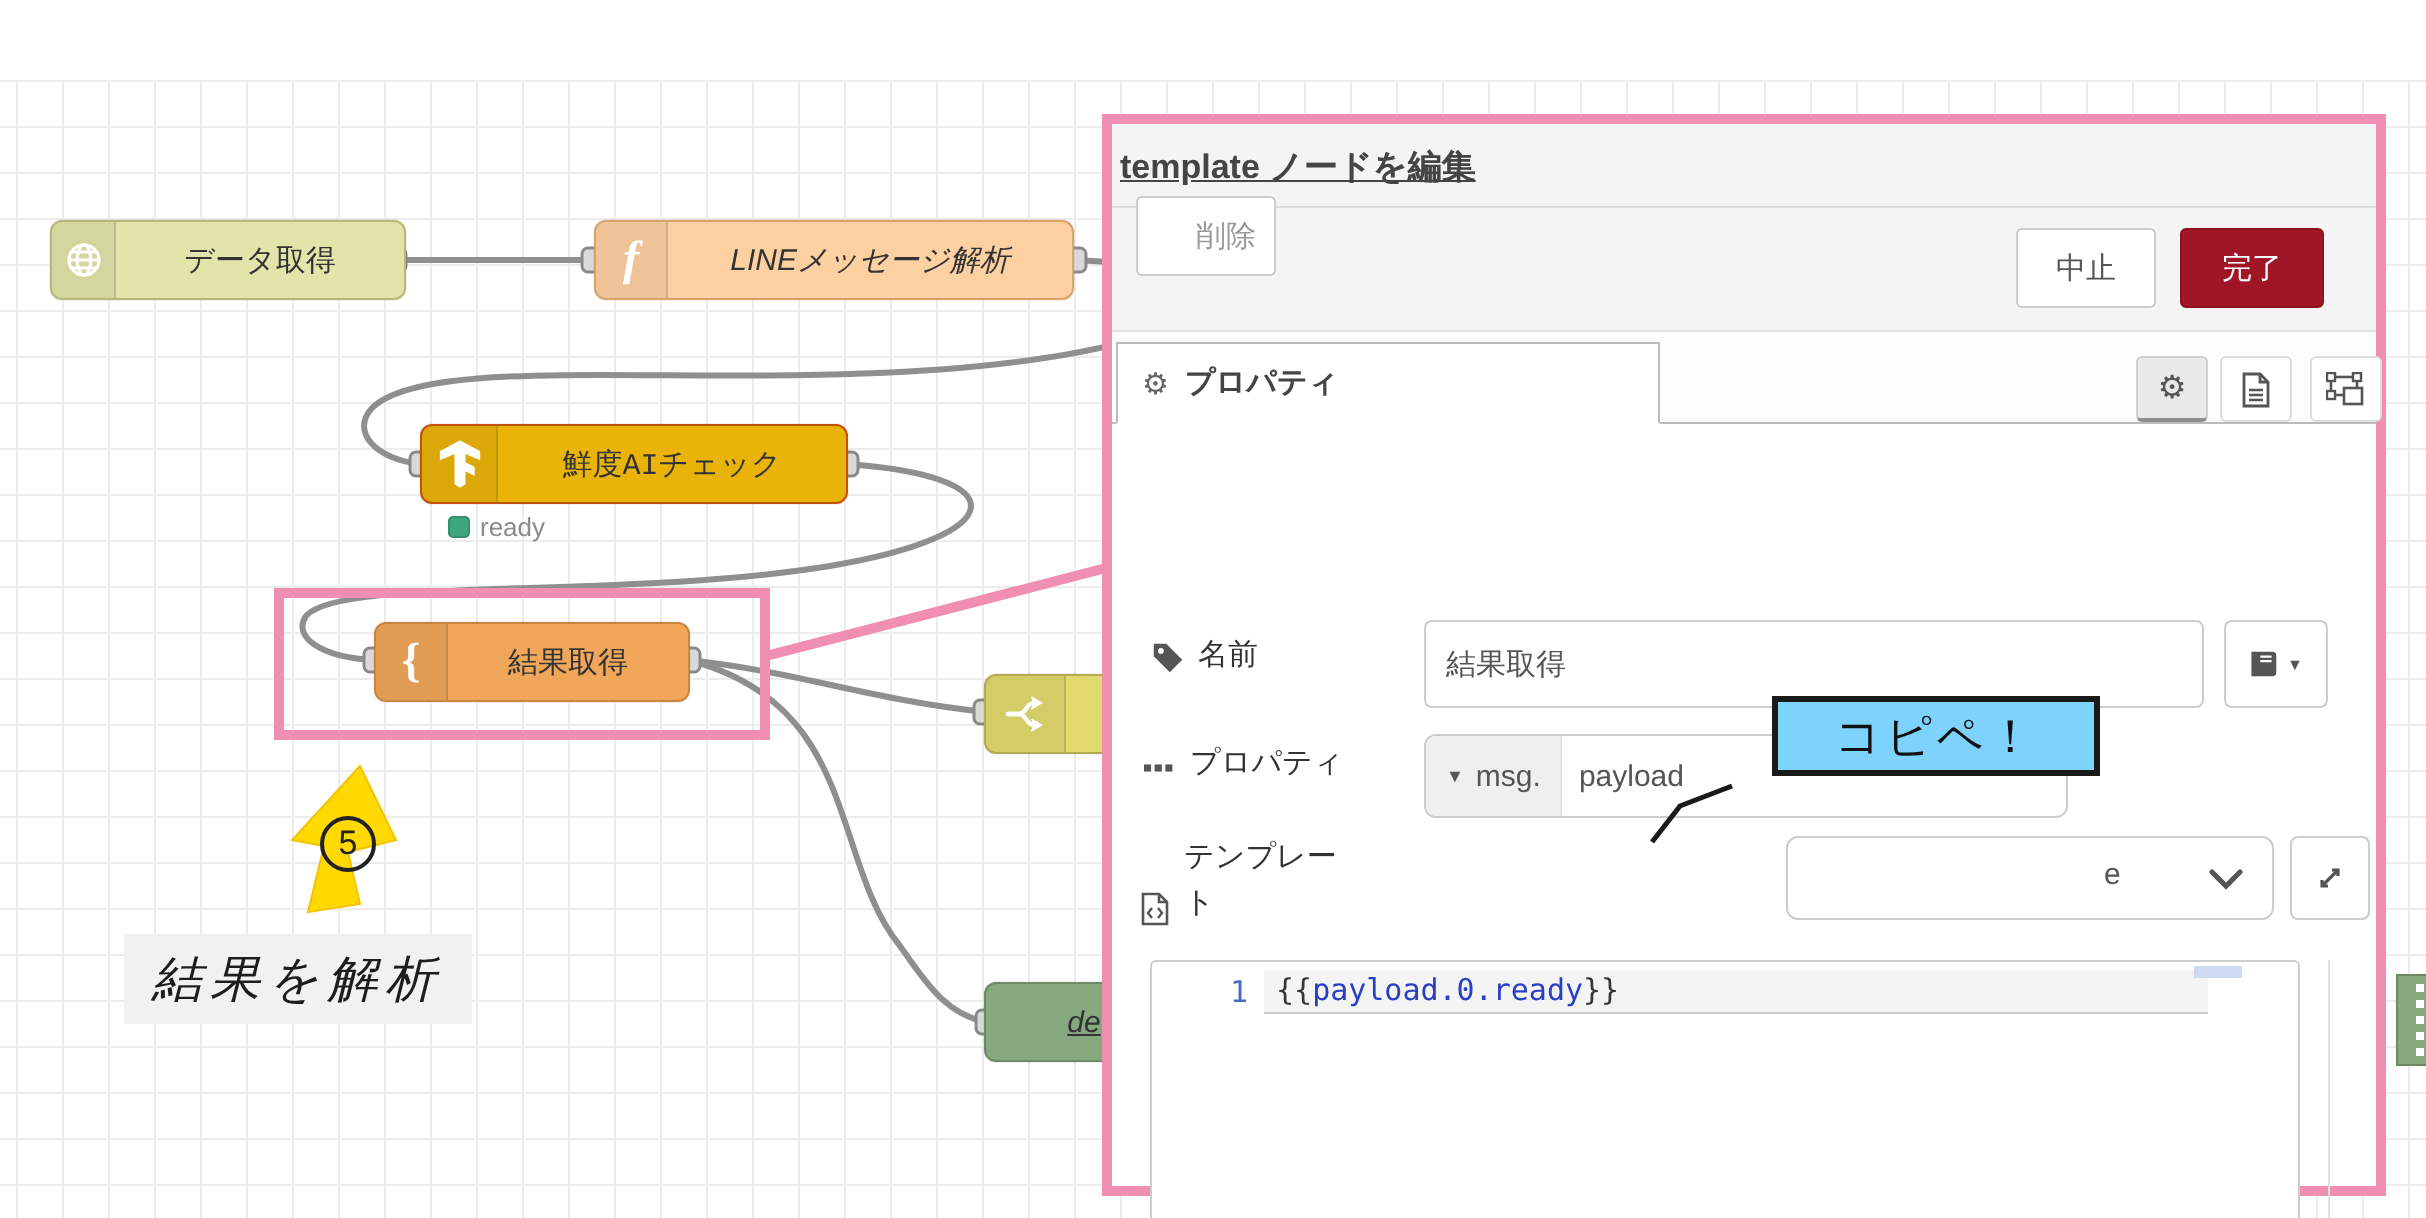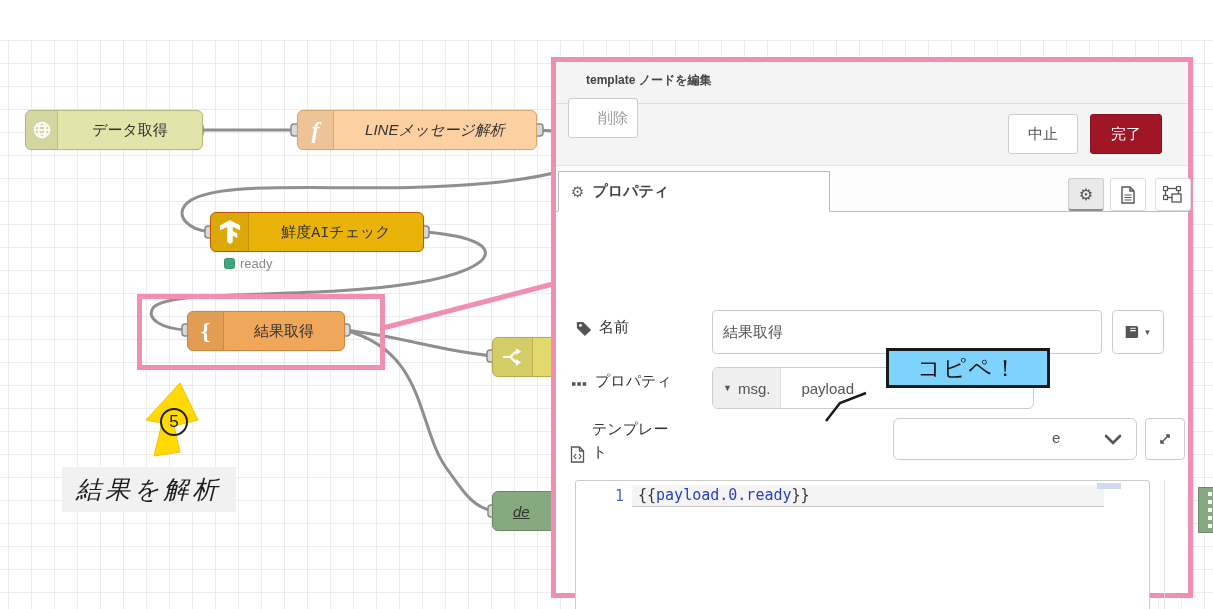--- a/index.html
+++ b/index.html
@@ -33,21 +33,21 @@
   .hl-rect { position:absolute; border:5px solid #F08FB2; }
 
   .circ5 { position:absolute; width:28px; height:28px; border:2px solid #222; border-radius:50%;
            display:flex; align-items:center; justify-content:center; font-size:17px; color:#222; }
 
   
   .dialog { position:absolute; left:551px; top:57px; width:642px; height:541px;
             border:5px solid #F08FB2; background:#fff; }
   .dlg-header { position:absolute; left:0; top:0; width:632px; height:104px; background:#f4f4f4;
                 border-bottom:1px solid #e2e2e2; }
-  .dlg-title { position:absolute; left:30px; top:10px; font-size:12px; font-weight:bold; color:#444; }
+  .dlg-title { position:absolute; left:4px; top:10px; font-size:17px; font-weight:bold; color:#444;text-decoration:underline; }
   .dlg-title-sep { position:absolute; left:0; top:41px; width:632px; height:1px; background:#ddd; }
   .btn { position:absolute; height:40px; border:1px solid #ccc; border-radius:3px; background:#fff;
          font-size:15px; display:flex; align-items:center; justify-content:center; cursor:pointer; }
   .btn-delete { left:12px; top:36px; width:70px; color:#999;padding-left:20px; }
   .btn-cancel { left:452px; top:52px; width:70px; color:#555; }
   .btn-done   { left:534px; top:52px; width:72px; background:#A01626; border-color:#8a1220; color:#fff; }
 
   .tab-row { position:absolute; left:0; top:104px; width:632px; height:46px; background:#fdfdfd;
              border-bottom:1px solid #bbb; }
   .tab-active { position:absolute; left:2px; top:5px; width:272px; height:41px; background:#fff;
@@ -60,21 +60,21 @@
   .form { position:absolute; left:0; top:150px; width:632px; height:378px; background:#fff; }
   .f-label { position:absolute; font-size:15px; color:#333; display:flex; gap:7px; align-items:flex-end; }
   .f-input { position:absolute; border:1px solid #ccc; border-radius:4px; font-size:15px; color:#555;
              padding:0 10px; font-family:"Liberation Sans","DejaVu Sans",sans-serif; background:#fff; }
   .lib-btn { position:absolute; border:1px solid #ccc; border-radius:4px; background:#fff;
              display:flex; align-items:center; justify-content:center; gap:4px; cursor:pointer; }
   .typed-input { position:absolute; border:1px solid #ccc; border-radius:6px; background:#fff;
                  display:flex; align-items:stretch; overflow:hidden; }
   .ti-prefix { display:flex; align-items:center; gap:6px; background:#efefef; padding:0 10px;
                font-size:15px; color:#555; border-right:1px solid #e3e3e3; }
-  .ti-value { display:flex; align-items:center; padding:0 20px; font-size:15px; color:#555; }
+  .ti-value { display:flex; align-items:center; padding:0 8px; font-size:15px; color:#555; }
 
   .syntax-select { position:absolute; border:1px solid #ccc; border-radius:6px; background:#fff; }
   .expand-btn { position:absolute; border:1px solid #ccc; border-radius:4px; background:#fff;
                 display:flex; align-items:center; justify-content:center; cursor:pointer; }
 
   .editor { position:absolute; border:1px solid #ccc; border-radius:3px; background:#fff; }
   .ed-activeline { position:absolute; left:56px; top:4px; width:472px; height:22px; background:#f4f4f4;
                    border-bottom:1.5px solid #c9c9c9; }
   .ed-lineno { position:absolute; left:18px; top:6px; width:30px; text-align:right;
                font-family:"DejaVu Sans Mono",monospace; font-size:15px; color:#4a6bc5; }
@@ -164,21 +164,21 @@
         <path d="M2 11 h5 C12 11 10 5.5 16 5.5"></path>
         <path d="M2 11 h5 C12 11 10 16.5 16 16.5"></path>
         <path d="M14 2.8 L18.5 5.5 L14 8.2" fill="#fff" stroke-width="1"></path>
         <path d="M14 13.8 L18.5 16.5 L14 19.2" fill="#fff" stroke-width="1"></path>
       </svg>
     </div>
     <div class="lbl"></div>
   </div>
 
   <div class="node" style="left:492px; top:491px; width:80px; background:#87a980; border-color:#6d8a66;">
-    <div class="lbl" style="font-style:italic; text-align:left; padding-left:20px;text-decoration:underline;">de</div>
+    <div class="lbl" style="font-style:italic; text-align:center; padding-left:20px;text-decoration:underline;">de</div>
   </div>
 
   <svg class="overlay" width="90" height="95" style="left:138px; top:380px;">
     <polygon points="42,3 8,40 24,43 16,76 42,72 36,46 60,40" fill="#FFD900" stroke="#f0c400" stroke-width="1"></polygon>
   </svg>
   <div class="circ5" style="left:160px; top:408px;">
     <span>5</span>
   </div>
 
   <div class="note-box" style="left:62px; top:467px;">結果を解析</div>

